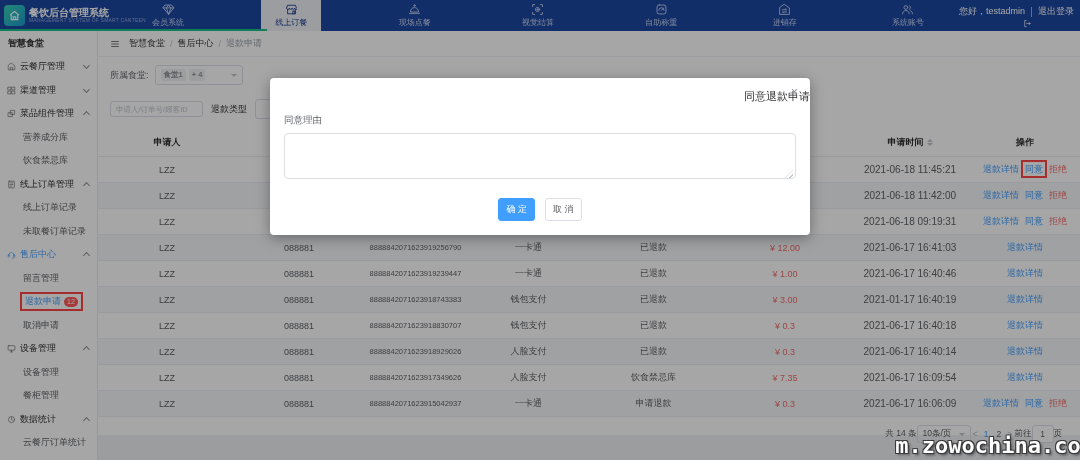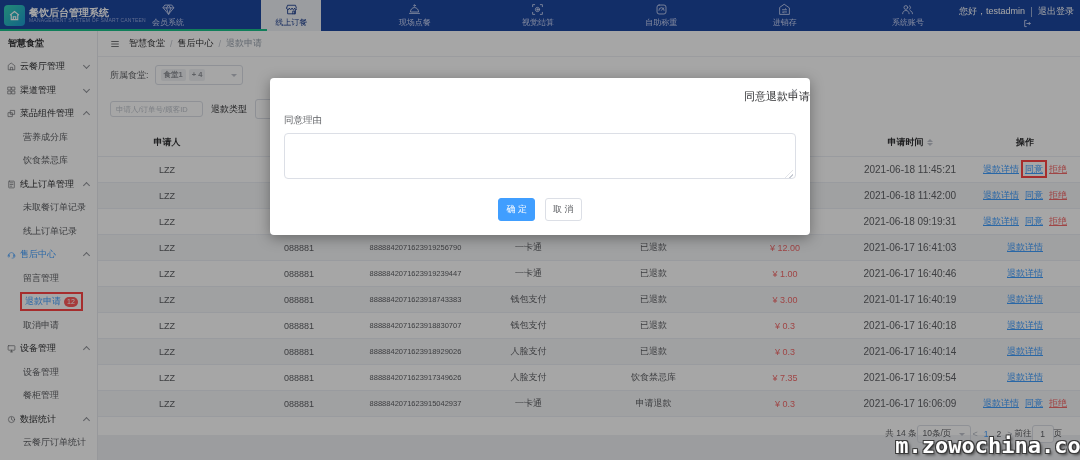--- a/index.html
+++ b/index.html
@@ -67,21 +67,21 @@
   .refund-select{width:112px;}
 
   
   table.grid{width:983px;margin-top:10px;border-collapse:collapse;table-layout:fixed;font-size:9px;color:#606266;}
   .grid th{height:25px;font-weight:bold;color:#303133;border-bottom:1px solid #ebeef5;font-size:9px;}
   .grid td{height:23px;border-bottom:1px solid #ebeef5;text-align:center;white-space:nowrap;overflow:hidden;}
   .grid tr.stripe td{background:#f6f7f9;}
   .order-no{font-size:7.5px;}
   .amount{color:#f56c6c;}
   .time-cell{font-size:10px;}
-  .link{color:#409eff;margin:0 3px;cursor:pointer;text-decoration:underline;}
+  .link{color:#409eff;margin:0 3px;cursor:pointer;}
   .link.danger{color:#f56c6c;}
   .link.annotated{outline:2px solid #ff4545;outline-offset:2px;}
   .sorter{display:inline-flex;flex-direction:column;vertical-align:middle;margin-left:3px;}
   .caret-up{width:0;height:0;border:3px solid transparent;border-bottom-color:#c0c4cc;margin-bottom:1px;}
   .caret-dn{width:0;height:0;border:3px solid transparent;border-top-color:#c0c4cc;}
 
   
   .pagination{display:flex;align-items:center;justify-content:flex-end;margin-top:8px;padding-right:18px;
               font-size:8.5px;color:#606266;}
   .psel{width:54px;height:18px;border:1px solid #dcdfe6;border-radius:3px;display:flex;align-items:center;
@@ -260,24 +260,24 @@
           <span style="display: flex;">
             <svg viewBox="0 0 16 16" fill="none" stroke="currentColor" stroke-width="1.1" stroke-linecap="round" stroke-linejoin="round">
               <rect x="3" y="2" width="10" height="12" rx="1"></rect>
               <path d="M5.5 5h5M5.5 8h5M5.5 11h3"></path>
             </svg>
           </span>
           <span class="lbl">线上订单管理</span>
           <span class="chev up"></span>
         </div>
         <div class="side-child">
+          <span>线上订单记录</span>
+        </div>
+        <div class="side-child">
           <span>未取餐订单记录</span>
-        </div>
-        <div class="side-child">
-          <span>线上订单记录</span>
         </div>
         <div class="side-parent active-blue">
           <span style="display: flex;">
             <svg viewBox="0 0 16 16" fill="none" stroke="currentColor" stroke-width="1.1" stroke-linecap="round" stroke-linejoin="round">
               <path d="M3 9.5a5 5 0 0 1 10 0"></path>
               <rect x="2" y="8.8" width="2.4" height="3.8" rx="1"></rect>
               <rect x="11.6" y="8.8" width="2.4" height="3.8" rx="1"></rect>
               <path d="M13 12.6c0 1.4-2 1.9-4 1.9"></path>
             </svg>
           </span>

